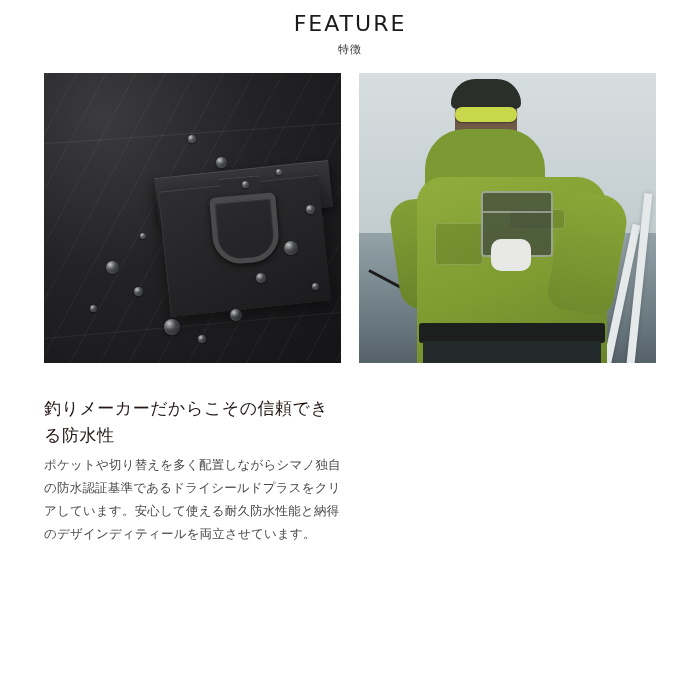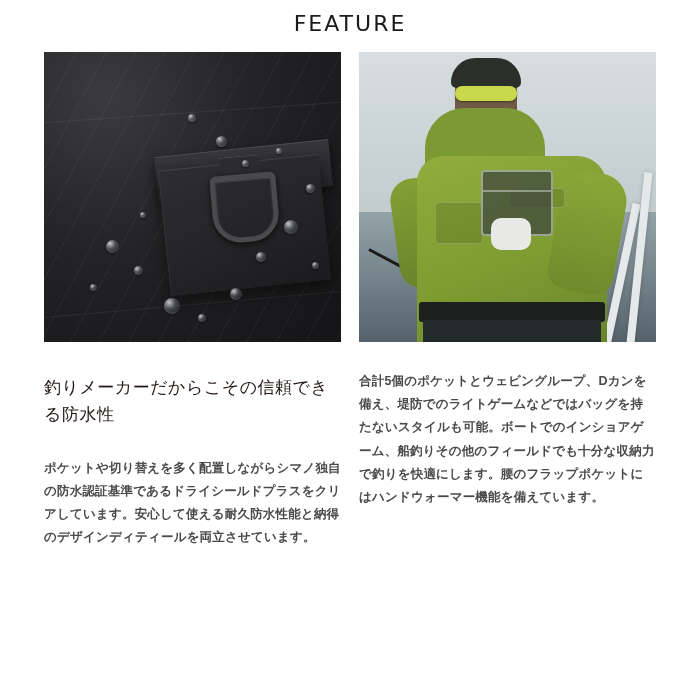--- a/index.html
+++ b/index.html
@@ -275,35 +275,35 @@
   
   .block-title {
     margin-top: 32px;
     font-size: 17px;
     line-height: 1.6;
     color: #231815;
     font-weight: 400;
     letter-spacing: 0.5px;
   }
   .block-body {
-    margin-top: 28px;
+    margin-top: 4px;
     font-size: 12.5px;
     line-height: 1.85;
     color: #4a4a4a;
     letter-spacing: 0.2px;
-    font-weight: bold;
   }
 </style>
 </head>
 <body>
 
 <div class="page">
 
   <div class="header">
     <div class="header-title">FEATURE</div>
+    <div class="header-sub">特徴</div>
   </div>
 
   <div class="columns">
 
     <div class="col">
       <div class="photo photo-fabric">
         <div class="fabric-diag"></div>
         <div class="fabric-seam" style="left:0;top:60px;width:297px;height:1px;transform:rotate(-4deg);"></div>
         <div class="fabric-seam" style="left:0;top:252px;width:297px;height:1px;transform:rotate(-5deg);"></div>
         <div class="pocket-flap"></div>
@@ -344,17 +344,16 @@
         <div class="hood"></div>
         <div class="torso"></div>
         <div class="arm-right"></div>
         <div class="chest-pocket" style="left:76px;top:150px;width:46px;height:40px;"></div>
         <div class="chest-pocket" style="left:150px;top:136px;width:54px;height:18px;"></div>
         <div class="tackle-box"></div>
         <div class="glove"></div>
         <div class="belt"></div>
         <div class="pants"></div>
       </div>
-      <div class="block-body">合計5個のポケットとウェビングループ、Dカンを備え、堤防でのライトゲームなどではバッグを持たないスタイルも可能。ボートでのインショアゲーム、船釣りその他のフィールドでも十分な収納力で釣りを快適にします。腰のフラップポケットにはハンドウォーマー機能を備えています。</div>
     </div>
 
   </div>
 </div>
 
 </body></html>

